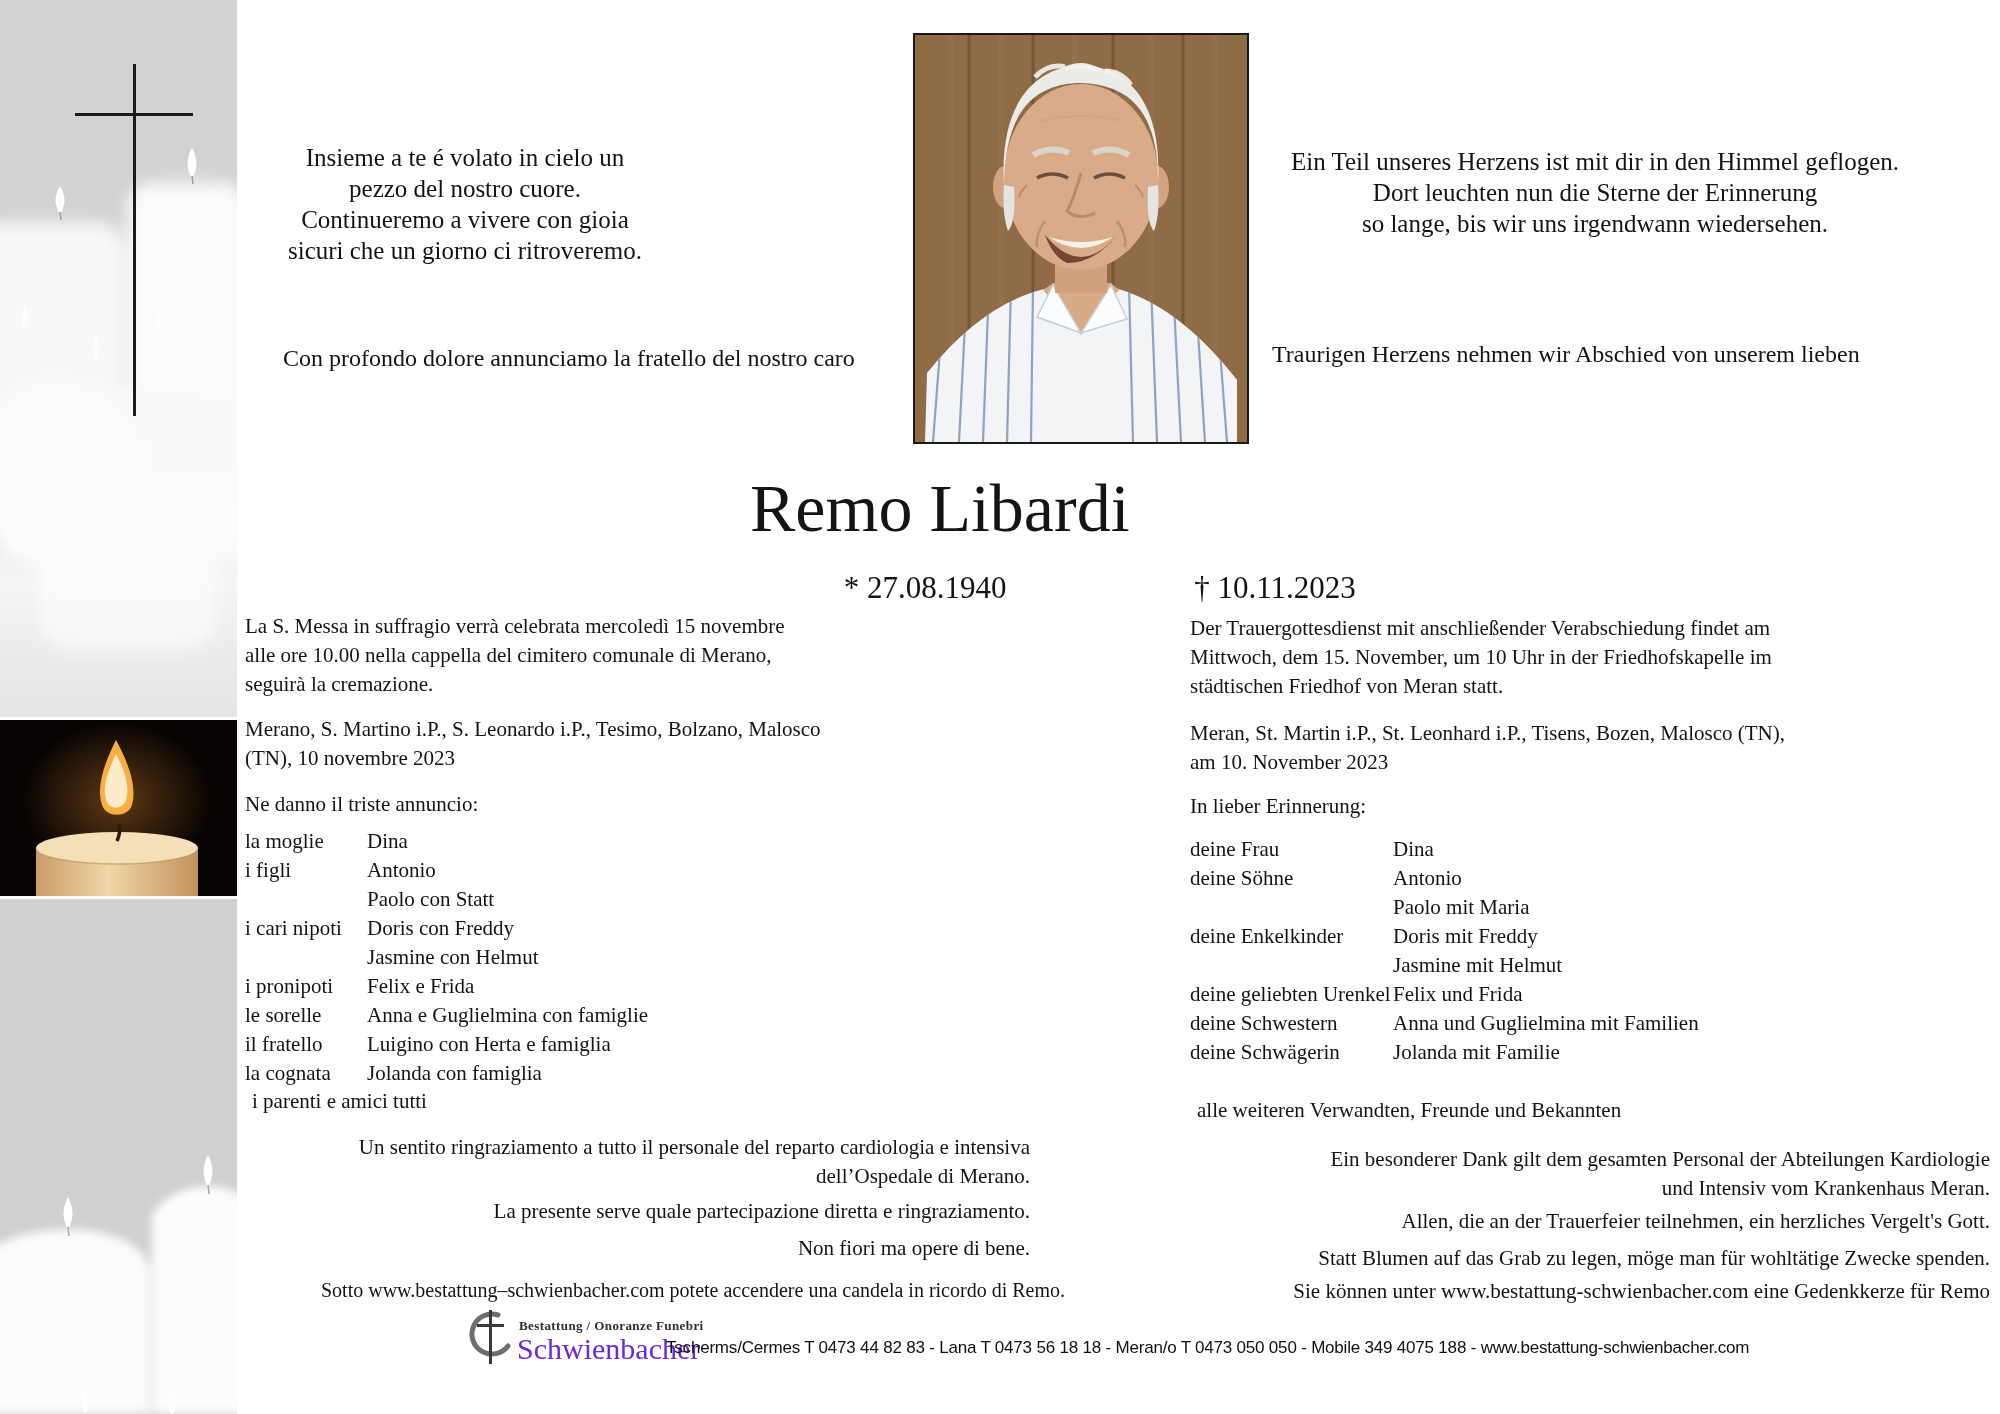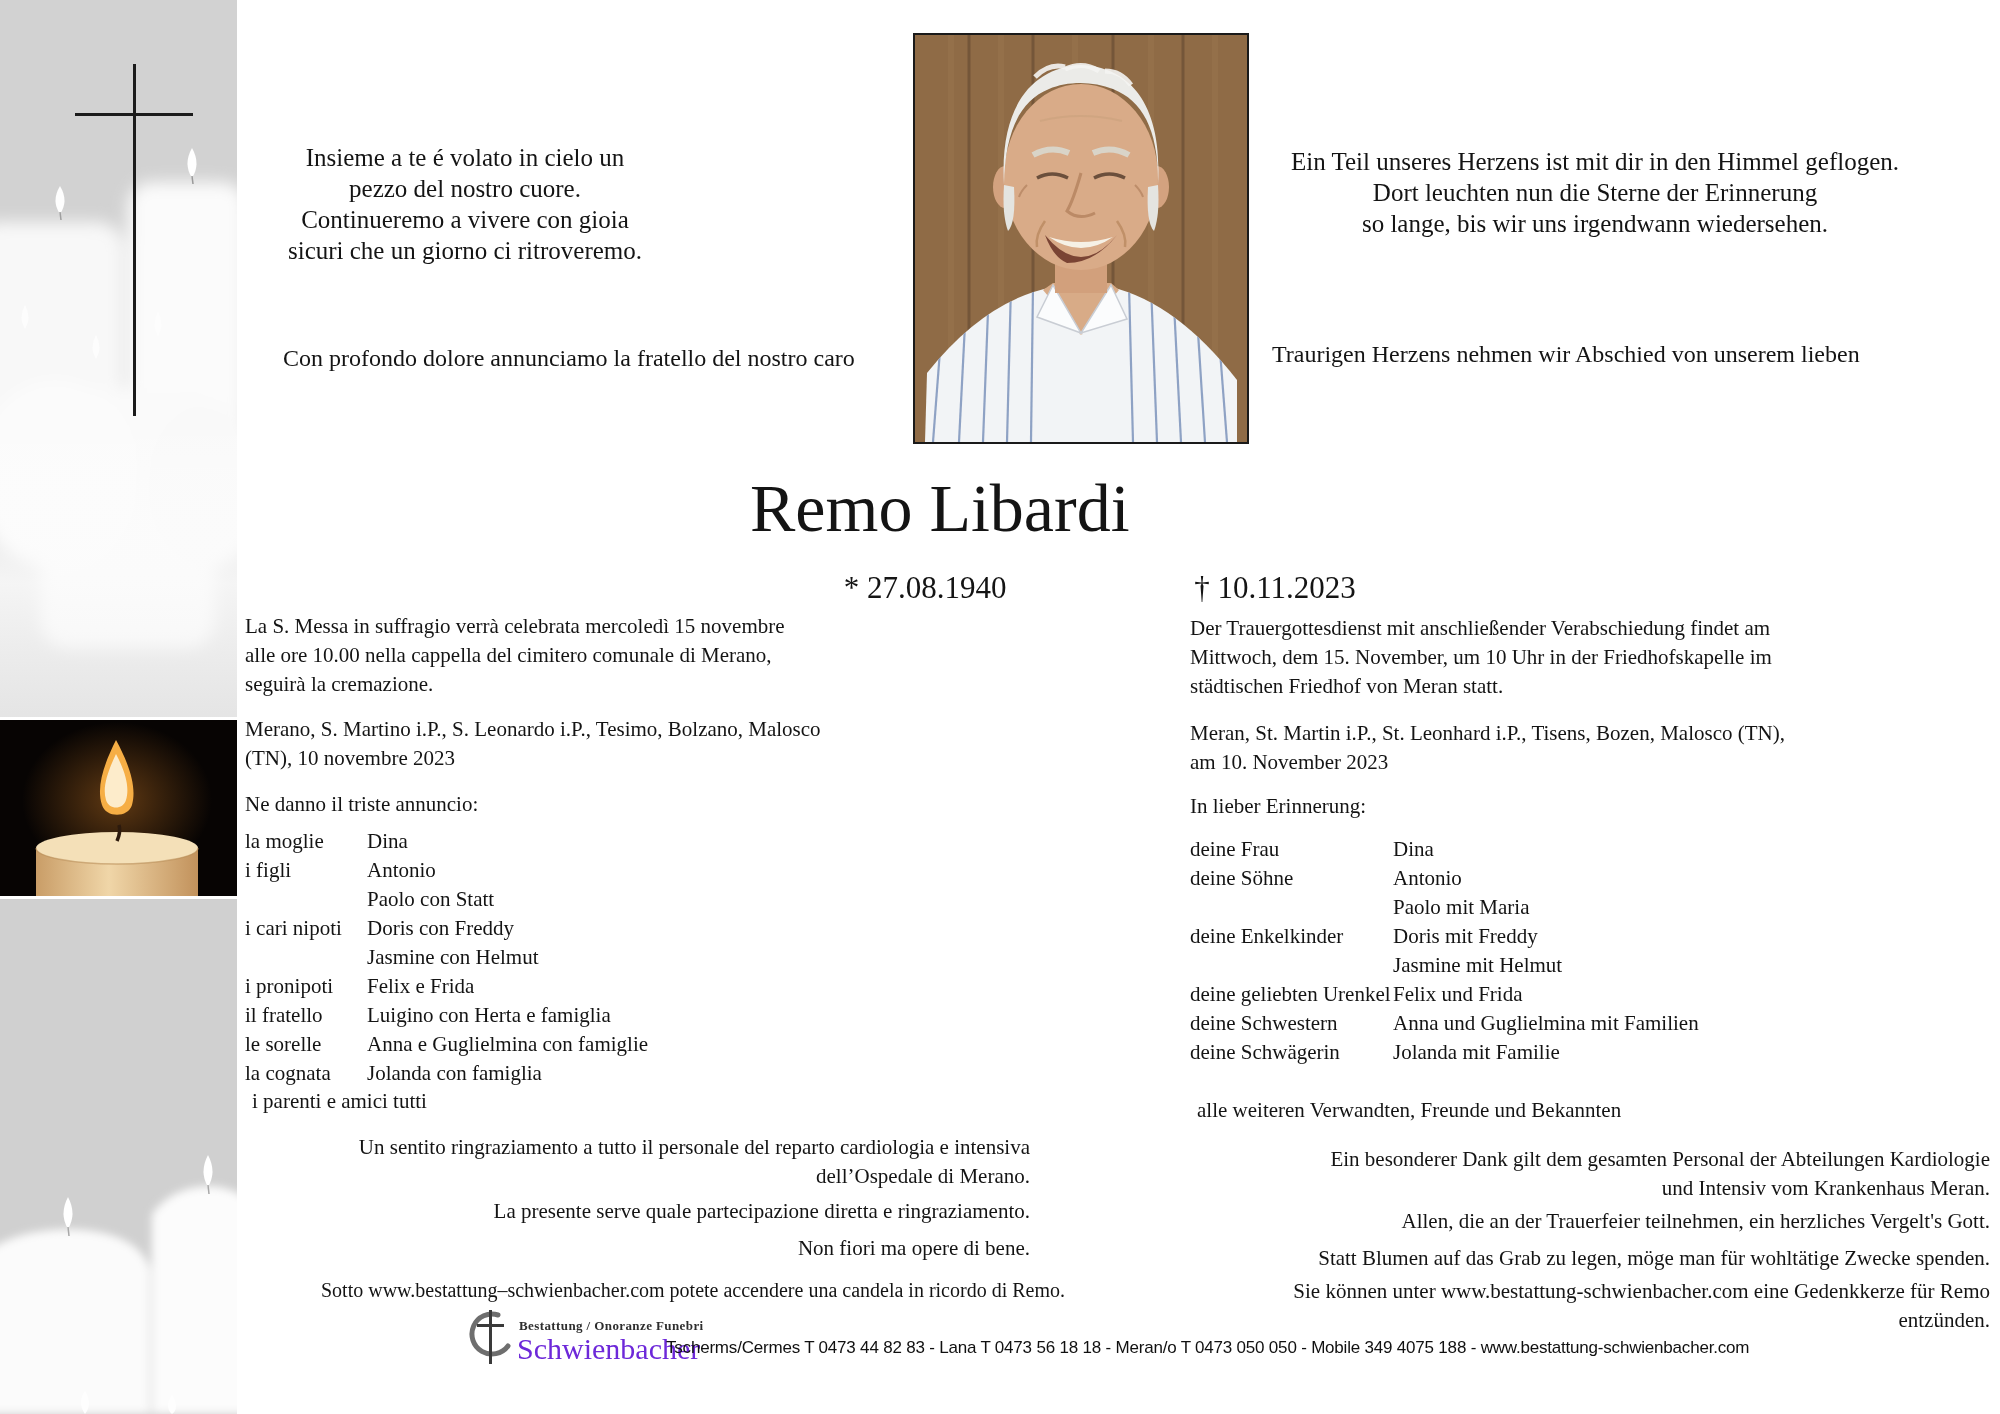--- a/index.html
+++ b/index.html
@@ -242,26 +242,26 @@
     </div>
   <div class="fam-row">
       <span class="fam-label"></span>
       <span class="fam-names">Jasmine con Helmut</span>
     </div>
   <div class="fam-row">
       <span class="fam-label">i pronipoti</span>
       <span class="fam-names">Felix e Frida</span>
     </div>
   <div class="fam-row">
+      <span class="fam-label">le sorelle</span>
+      <span class="fam-names">Anna e Guglielmina con famiglie</span>
+    </div>
+  <div class="fam-row">
       <span class="fam-label">il fratello</span>
       <span class="fam-names">Luigino con Herta e famiglia</span>
-    </div>
-  <div class="fam-row">
-      <span class="fam-label">le sorelle</span>
-      <span class="fam-names">Anna e Guglielmina con famiglie</span>
     </div>
   <div class="fam-row">
       <span class="fam-label">la cognata</span>
       <span class="fam-names">Jolanda con famiglia</span>
     </div>
 </div>
 <div class="abs body-txt" style="left:252px;top:1087px;">i parenti e amici tutti</div>
 
 <div class="abs body-txt center" style="left:230px;top:1133px;width:800px;">
   <div>Un sentito ringraziamento a tutto il personale del reparto cardiologia e intensiva</div>
@@ -319,21 +319,20 @@
 <div class="abs body-txt" style="left:1197px;top:1096px;">alle weiteren Verwandten, Freunde und Bekannten</div>
 
 <div class="abs body-txt center" style="left:1170px;top:1145px;width:820px;">
   <div>Ein besonderer Dank gilt dem gesamten Personal der Abteilungen Kardiologie</div>
   <div>und Intensiv vom Krankenhaus Meran.</div>
 </div>
 <div class="abs body-txt center" style="left:1170px;top:1207px;width:820px;">Allen, die an der Trauerfeier teilnehmen, ein herzliches Vergelt's Gott.</div>
 <div class="abs body-txt center" style="left:1170px;top:1244px;width:820px;">Statt Blumen auf das Grab zu legen, möge man für wohltätige Zwecke spenden.</div>
 <div class="abs body-txt center" style="left:1170px;top:1277px;width:820px;">
   <div>Sie können unter www.bestattung-schwienbacher.com eine Gedenkkerze für Remo</div>
-  <div>entzünden.</div>
 </div>
 
 <div class="logo">
   <svg width="50" height="54" viewBox="0 0 50 54">
     <path d="M32,5 A20,20 0 1 0 42,36" fill="none" stroke="#6e6e6e" stroke-width="5" stroke-linecap="round"></path>
     <rect x="23" y="0" width="3" height="54" fill="#3a3a3a"></rect>
     <rect x="11" y="14" width="27" height="3" fill="#3a3a3a"></rect>
   </svg>
 </div>
 <div class="foot-small">Bestattung / Onoranze Funebri</div>

